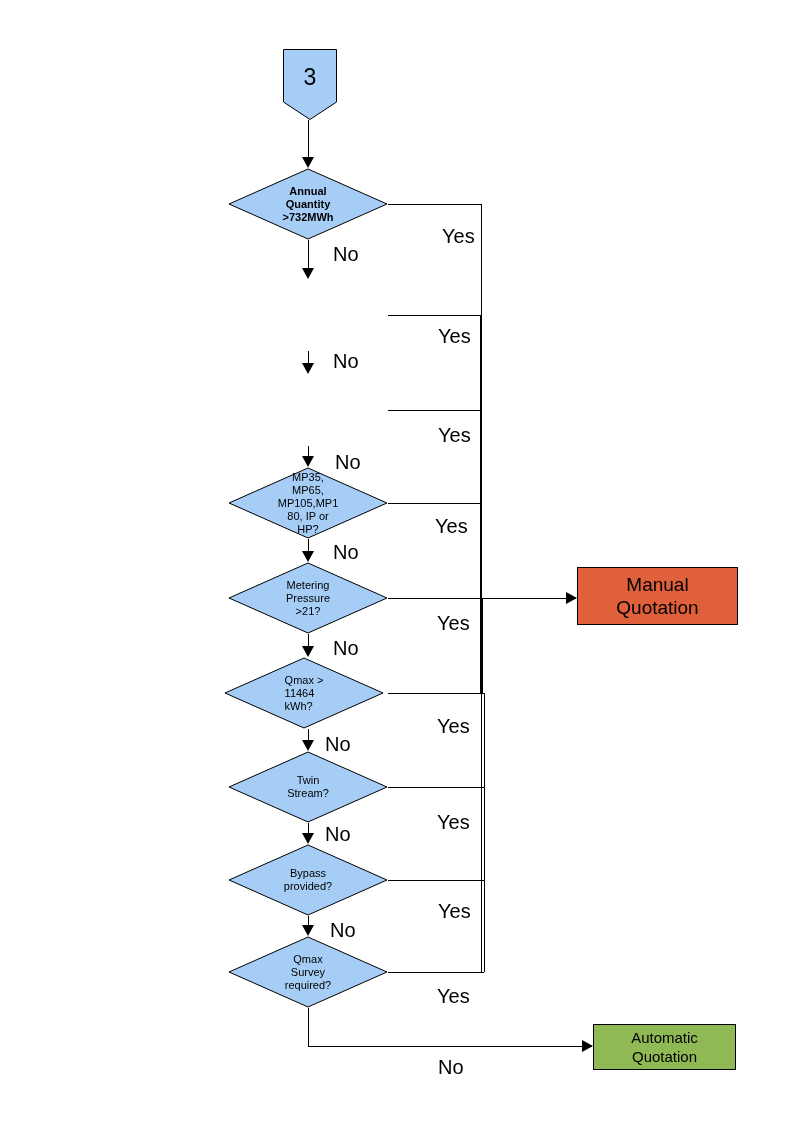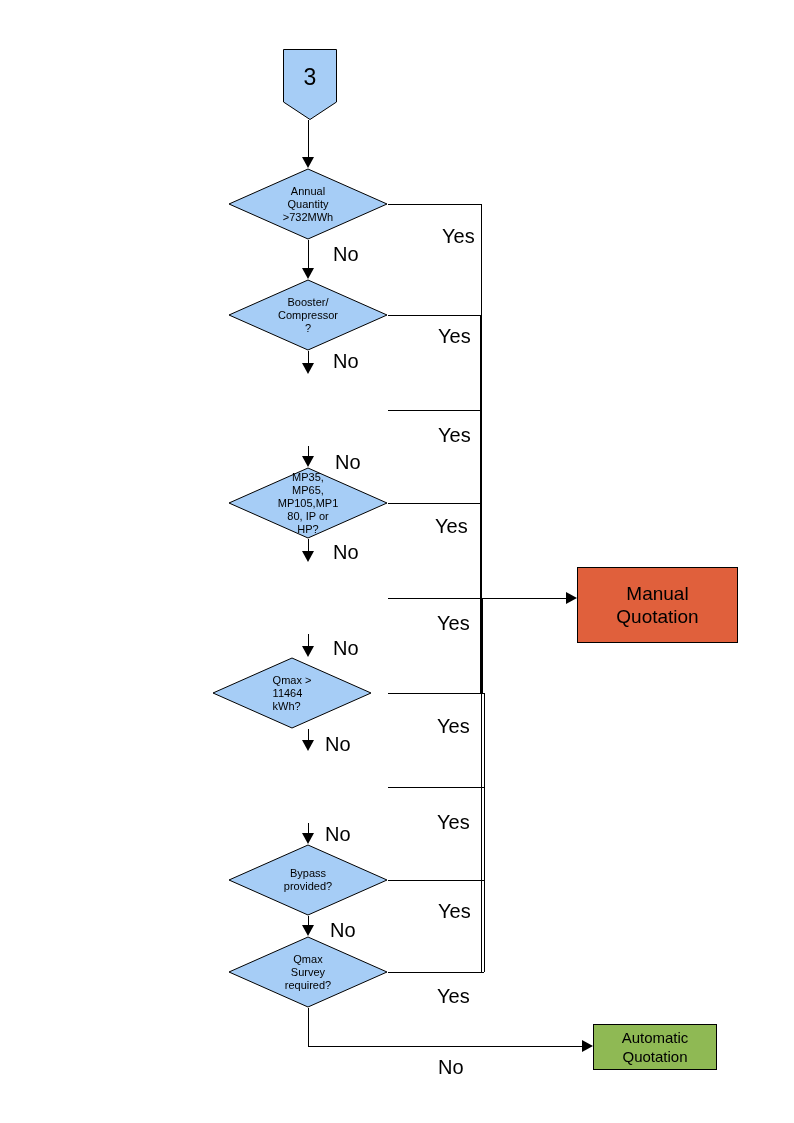--- a/index.html
+++ b/index.html
@@ -48,81 +48,88 @@
 
 <div class="canvas">
 
   <div class="node pent" style="left:283px; top:49px;">
     <svg width="54" height="71">
       <polygon points="0.5,0.5 53.5,0.5 53.5,53 27,70.5 0.5,53" stroke="#000" stroke-width="1" fill="#A6CDF6"></polygon>
     </svg>
     <div class="pent-label">3</div>
   </div>
 
-  <div class="node diamond" style="left:228px; top:168px;">
+  <div class="node diamond" style="left:228px; top:168px;font-weight:bold;">
     <svg width="160" height="72">
       <polygon points="80,1 159,36 80,71 1,36" stroke="#000" stroke-width="1" fill="#A6CDF6"></polygon>
     </svg>
     <div class="dlabel">Annual
 Quantity
 &gt;732MWh</div>
   </div>
 
-  <div class="node diamond" style="left:228px; top:279px;">
-    <svg width="160" height="72">
-      <polygon points="80,1 159,36 80,71 1,36" stroke="#000" stroke-width="1" fill="#A6CDF6"></polygon>
-    </svg>
-    <div class="dlabel">Booster/
-Compressor
-?</div>
-  </div>
 
 
   <div class="node diamond" style="left:228px; top:467px;">
     <svg width="160" height="72">
       <polygon points="80,1 159,36 80,71 1,36" stroke="#000" stroke-width="1" fill="#A6CDF6"></polygon>
     </svg>
     <div class="dlabel">MP35,
 MP65,
 MP105,MP1
 80, IP or
 HP?</div>
   </div>
 
+  <div class="node diamond" style="left:228px; top:562px;">
+    <svg width="160" height="72">
+      <polygon points="80,1 159,36 80,71 1,36" stroke="#000" stroke-width="1" fill="#A6CDF6"></polygon>
+    </svg>
+    <div class="dlabel">Metering
+Pressure
+&gt;21?</div>
+  </div>
 
-  <div class="node diamond" style="left:212px; top:657px;">
+  <div class="node diamond" style="left:224px; top:657px;">
     <svg width="160" height="72">
       <polygon points="80,1 159,36 80,71 1,36" stroke="#000" stroke-width="1" fill="#A6CDF6"></polygon>
     </svg>
     <div class="dlabel left">Qmax &gt;
 11464
 kWh?</div>
   </div>
 
+  <div class="node diamond" style="left:228px; top:751px;">
+    <svg width="160" height="72">
+      <polygon points="80,1 159,36 80,71 1,36" stroke="#000" stroke-width="1" fill="#A6CDF6"></polygon>
+    </svg>
+    <div class="dlabel">Twin
+Stream?</div>
+  </div>
 
   <div class="node diamond" style="left:228px; top:844px;">
     <svg width="160" height="72">
       <polygon points="80,1 159,36 80,71 1,36" stroke="#000" stroke-width="1" fill="#A6CDF6"></polygon>
     </svg>
     <div class="dlabel">Bypass
 provided?</div>
   </div>
 
   <div class="node diamond" style="left:228px; top:936px;">
     <svg width="160" height="72">
       <polygon points="80,1 159,36 80,71 1,36" stroke="#000" stroke-width="1" fill="#A6CDF6"></polygon>
     </svg>
     <div class="dlabel">Qmax
 Survey
 required?</div>
   </div>
 
-  <div class="box manual" style="left:577px; top:567px; width:161px; height:76px;">Manual
+  <div class="box manual" style="left:577px; top:567px; width:161px; height:58px;">Manual
 Quotation</div>
-  <div class="box auto" style="left:593px; top:1024px; width:124px; height:46px;">Automatic
+  <div class="box auto" style="left:593px; top:1024px; width:143px; height:46px;">Automatic
 Quotation</div>
 
   <div class="line" style="left:308px; top:120px; width:1px; height:37px;"></div>
   <div class="tri-down" style="left:302px; top:157px;"></div>
   <div class="line" style="left:308px; top:240px; width:1px; height:28px;"></div>
   <div class="tri-down" style="left:302px; top:268px;"></div>
   <div class="line" style="left:308px; top:351px; width:1px; height:12px;"></div>
   <div class="tri-down" style="left:302px; top:363px;"></div>
   <div class="line" style="left:308px; top:446px; width:1px; height:10px;"></div>
   <div class="tri-down" style="left:302px; top:456px;"></div>

